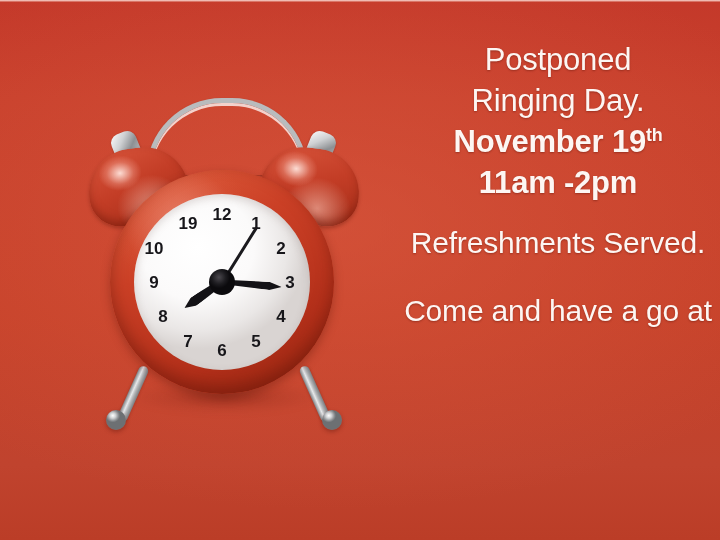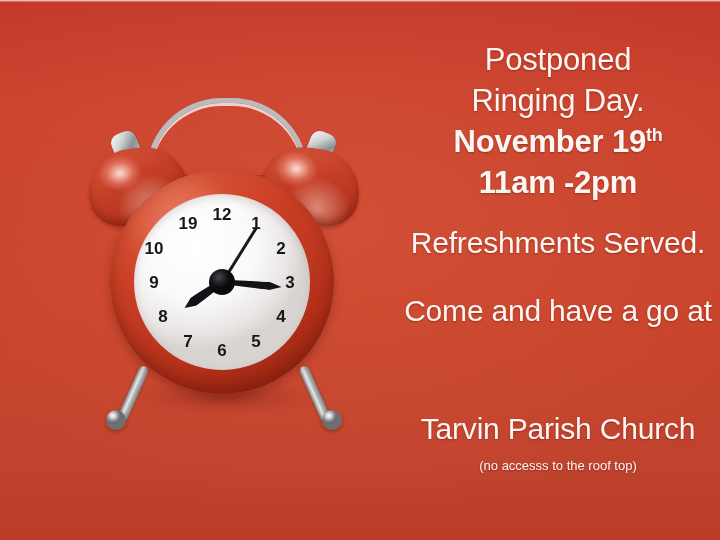--- a/index.html
+++ b/index.html
@@ -297,17 +297,15 @@
     </div>
   </div>
 
   <div id="text-panel">
     <div class="tline l-postponed">Postponed</div>
     <div class="tline l-ringingday">Ringing Day.</div>
     <div class="tline l-date"><span>November 19</span><sup class="ord">th</sup></div>
     <div class="tline l-time">11am -2pm</div>
     <div class="tline l-come">Come and have a go at</div>
     <div class="tline l-refresh">Refreshments Served.</div>
-    <div class="tline l-church">Tarvin Parish Church</div>
-    <div class="tline l-note">(no accesss to the roof top)</div>
   </div>
 
 </div>
 
 </body></html>

